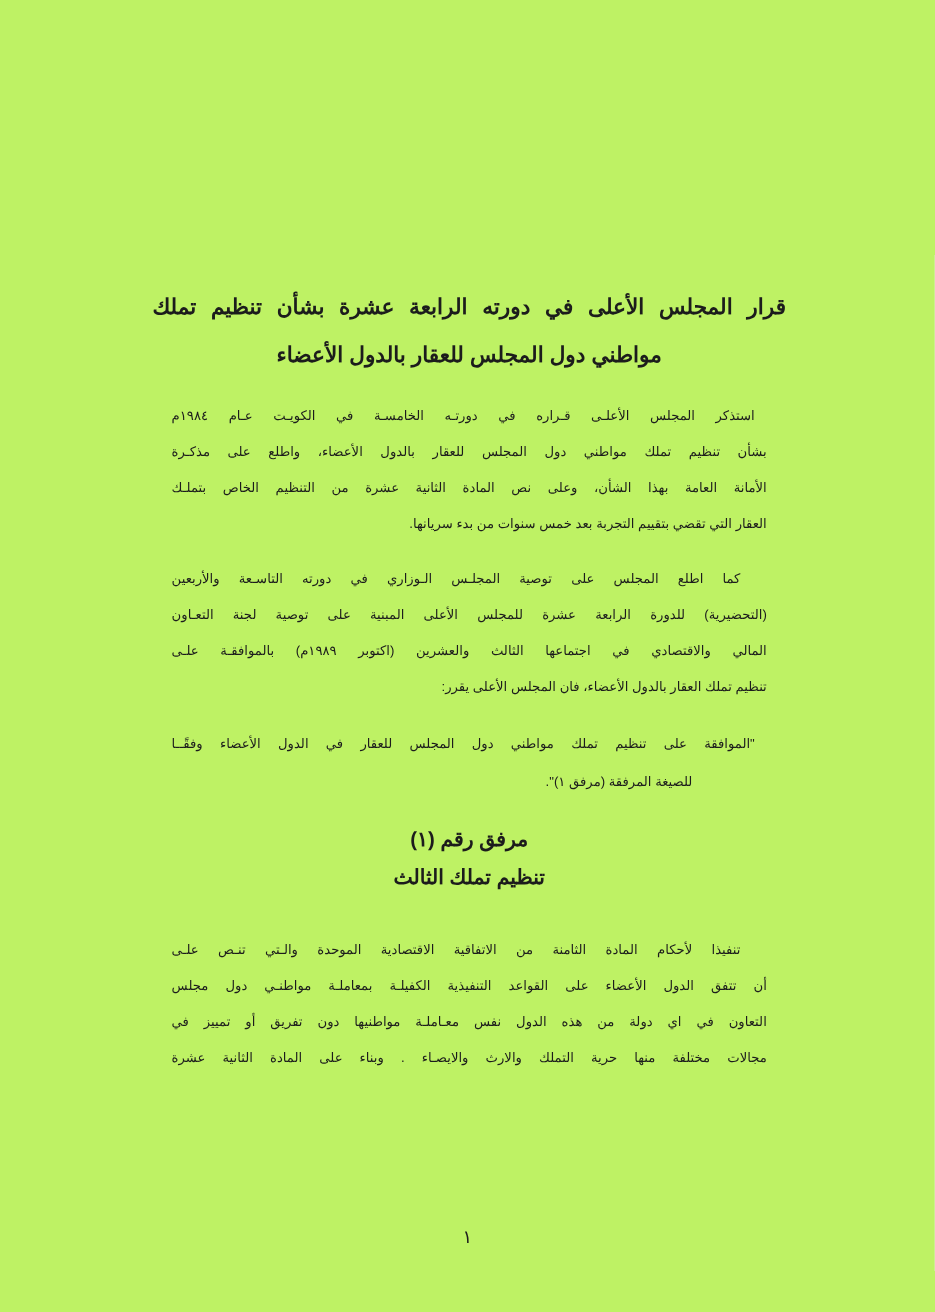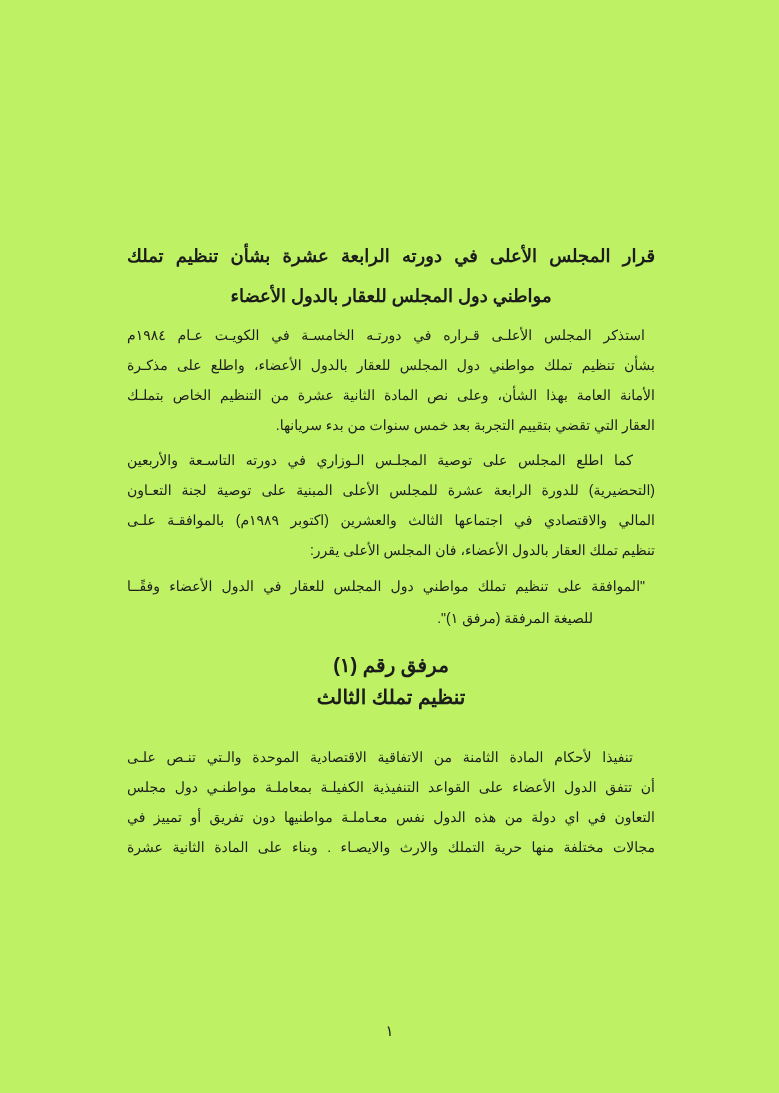--- a/index.html
+++ b/index.html
@@ -35,23 +35,23 @@
   .title-line-1 {
     text-align: justify;
     text-align-last: justify;
   }
   .title-line-2 {
     text-align: right;
     text-align-last: center;
   }
   
   .para {
-    font-size: 14px;
+    font-size: 11px;
     line-height: 30px;
-    margin: 0;
+    margin: 16px;
   }
   .para + .para { margin-top: 5px; }
   .jl-wrap {          
     text-align: justify;
     text-align-last: justify;
     text-justify: inter-word;
   }
   .el {               
     text-align: left;
     text-align-last: right;
@@ -63,21 +63,21 @@
     margin-top: 3px;
   }
   .quote-cont {        
     text-align: right;
     text-align-last: right;
     padding-right: 62px;
     box-sizing: border-box;
   }
   .annex-heading {
     font-weight: bold;
-    font-size: 20px;
+    font-size: 17px;
     line-height: 32px;
     text-align-last: center;
     margin-top: 15px;
   }
   .article-intro { margin-top: 29px; }
   .page-number {
     position: absolute;
     top: 1022px;
     left: 0;
     right: 0;

